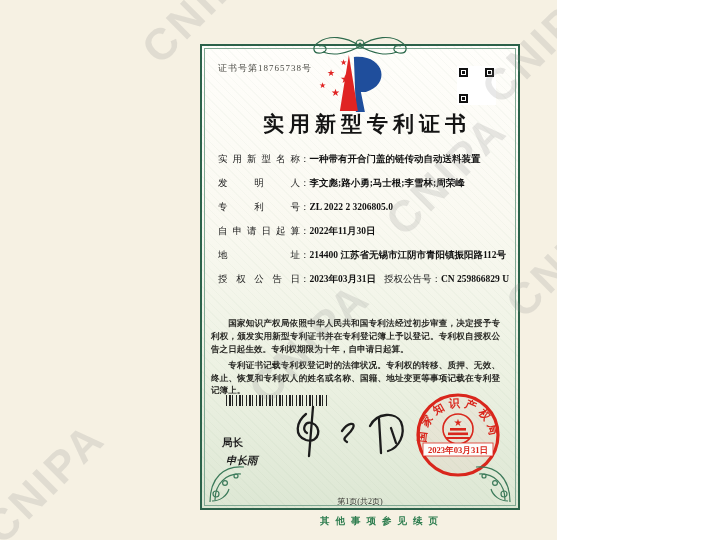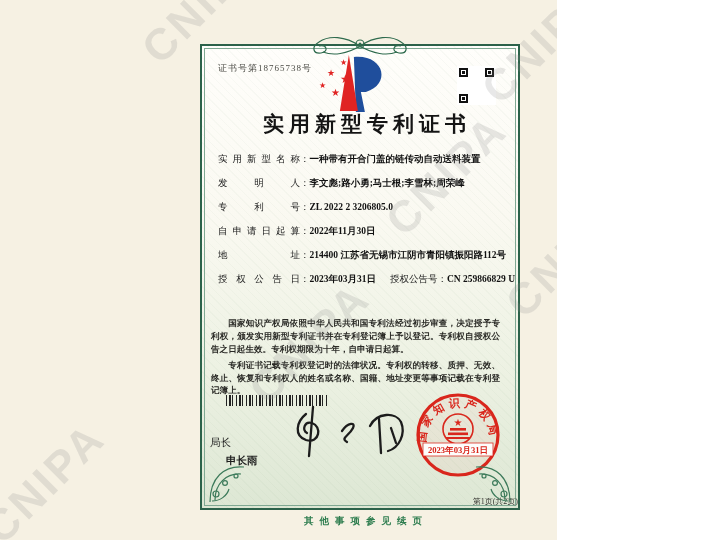--- a/index.html
+++ b/index.html
@@ -42,35 +42,35 @@
   .title{
     position:absolute;left:0;right:0;top:64px;text-align:center;
     font-size:21px;font-weight:700;letter-spacing:5px;padding-left:14px;color:#141414;
   }
   .fields{position:absolute;left:16px;top:106px;right:14px;font-size:9.5px;}
   .frow{margin-bottom:10px;line-height:14px;white-space:nowrap;}
   .flabel{display:inline-block;width:82px;text-align:justify;text-align-last:justify;color:#222;font-family:Liberation Serif, serif;}
   .flabel2{display:inline-block;color:#222;}
   .fcolon{display:inline-block;}
   .fvalue{font-weight:600;color:#111;}
-  .pair2{margin-left:14px;}
+  .pair2{margin-left:8px;}
   .paras{position:absolute;left:9px;top:271px;width:289px;font-size:8.6px;line-height:1.5;text-align:justify;color:#2a2a26;font-weight:bold;}
   .paras p{margin:0 0 3px;text-indent:2em;}
   .barcode{
     position:absolute;left:24px;top:349px;width:102px;height:11px;
     background:
       repeating-linear-gradient(90deg,#222 0 1px,rgba(0,0,0,0) 1px 3px,#222 3px 5px,rgba(0,0,0,0) 5px 6px,#222 6px 7px,rgba(0,0,0,0) 7px 10px);
   }
-  .director-label{position:absolute;left:8px;top:390px;font-size:10.5px;font-weight:400;}
-  .director-name{position:absolute;left:24px;top:408px;font-size:10.5px;font-weight:700;}
+  .director-label{position:absolute;left:20px;top:390px;font-size:10.5px;font-weight:700;}
+  .director-name{position:absolute;left:24px;top:408px;font-size:10.5px;font-weight:700;font-style:italic;}
   .signature{position:absolute;left:78px;top:358px;}
   .seal{position:absolute;left:213px;top:346px;}
-  .pageno{position:absolute;left:0;right:0;top:450px;text-align:right;font-size:8px;color:#33332f;}
+  .pageno{position:absolute;left:0;right:0;top:450px;text-align:center;font-size:8px;color:#33332f;}
   .footnote{
-    position:absolute;left:200px;top:515px;width:320px;text-align:center;z-index:3;
+    position:absolute;left:216px;top:515px;width:320px;text-align:center;z-index:3;
     font-size:9.5px;letter-spacing:6px;padding-left:6px;color:#2e7d4f;font-weight:600;
   }
   .ornament-top{position:absolute;left:50%;top:-14px;transform:translateX(-50%);}
   .corner{position:absolute;width:40px;height:44px;}
   .c-bl{left:4px;bottom:4px;}
   .c-br{right:4px;bottom:4px;transform:scaleX(-1);}
 </style>
 </head>
 <body>
 

